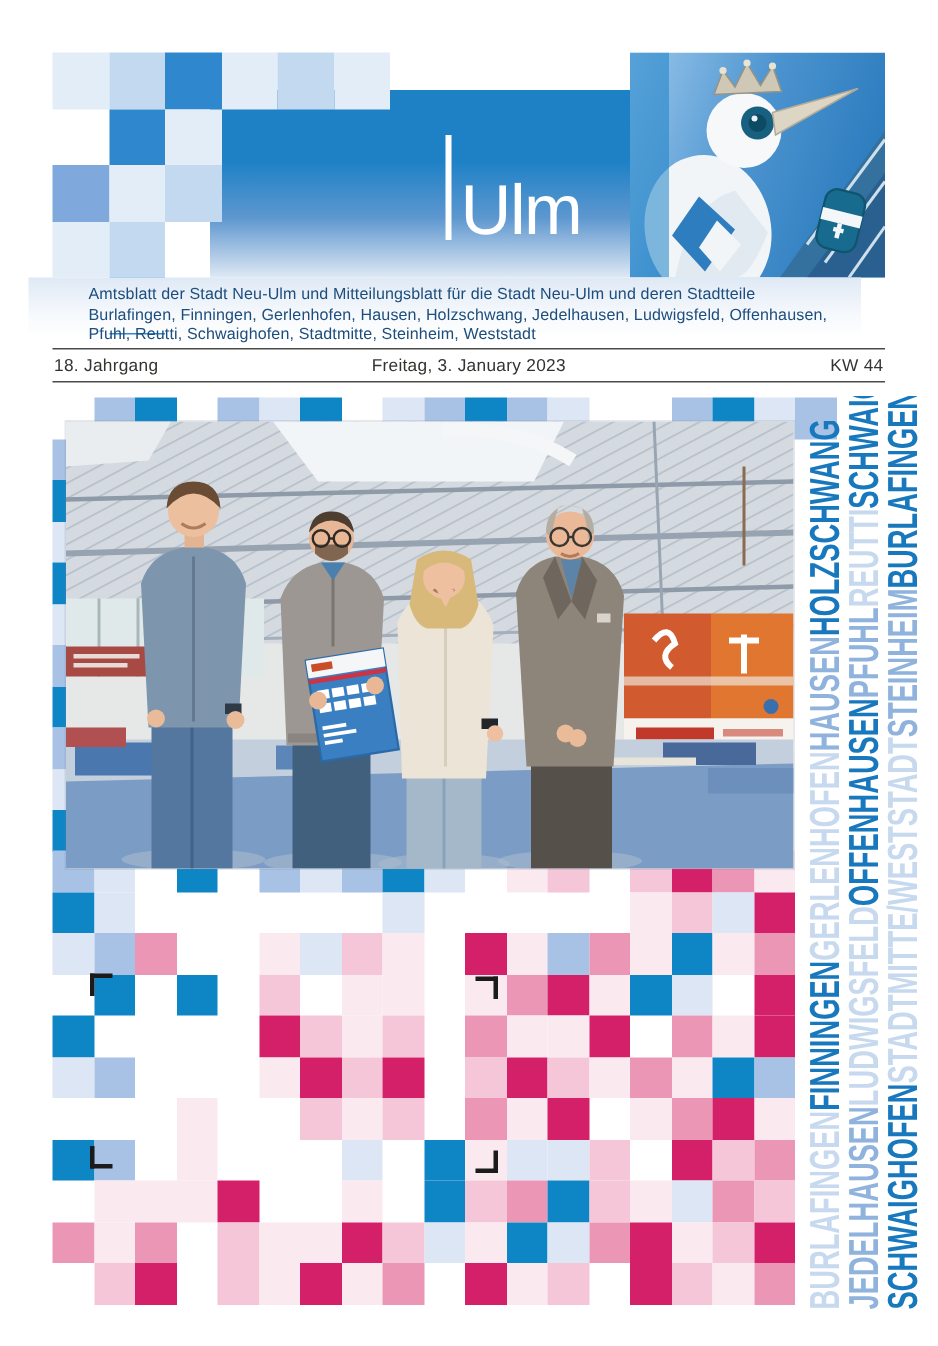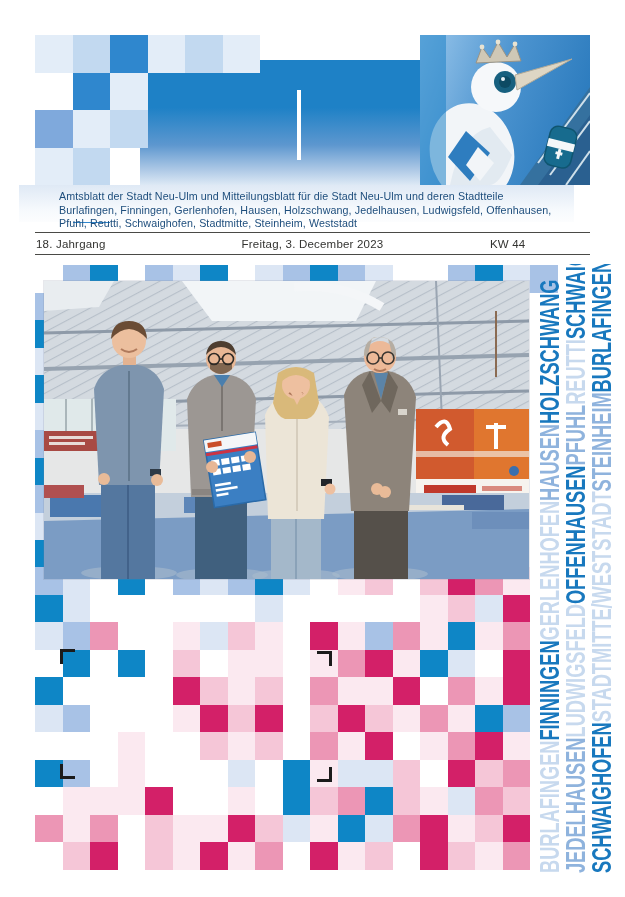--- a/index.html
+++ b/index.html
@@ -19,21 +19,21 @@
   .logo-ulm{position:absolute;left:307px;top:116px;color:#fff;font-size:47px;line-height:47px;
     font-weight:400;letter-spacing:-1px;}
   .header-photo{position:absolute;left:420px;top:35px;width:170px;height:150px;}
 
   
   .dateline{position:absolute;left:35px;top:232px;width:555px;height:21px;
     border-top:1.5px solid #4a4a46;border-bottom:1.5px solid #4a4a46;
     display:flex;align-items:center;font-size:11.5px;color:#333330;letter-spacing:0.2px;}
   .dateline .dl-left{flex:1;text-align:left;padding-left:1px;}
   .dateline .dl-center{flex:1.4;text-align:center;}
-  .dateline .dl-right{flex:1;text-align:center;padding-right:1px;}
+  .dateline .dl-right{flex:1;text-align:right;padding-right:1px;}
 
   
   .grid{position:absolute;}
   .grid i{position:absolute;display:block;}
 
   
   .crop{position:absolute;width:12px;height:12px;}
   .crop.tl{border-top:3px solid #1b1b1b;border-left:3px solid #1b1b1b;}
   .crop.tr{border-top:3px solid #1b1b1b;border-right:3px solid #1b1b1b;}
   .crop.bl{border-bottom:3px solid #1b1b1b;border-left:3px solid #1b1b1b;}
@@ -107,28 +107,29 @@
       <i style="left: 75px; top: 37.5px; width: 37.5px; height: 37.5px; background: rgb(227, 237, 248);"></i>
       <i style="left: 0px; top: 75px; width: 37.5px; height: 37.5px; background: rgb(127, 169, 220);"></i>
       <i style="left: 37.5px; top: 75px; width: 37.5px; height: 37.5px; background: rgb(227, 237, 248);"></i>
       <i style="left: 75px; top: 75px; width: 37.5px; height: 37.5px; background: rgb(194, 217, 240);"></i>
       <i style="left: 0px; top: 112.5px; width: 37.5px; height: 37.5px; background: rgb(227, 237, 248);"></i>
       <i style="left: 37.5px; top: 112.5px; width: 37.5px; height: 37.5px; background: rgb(194, 217, 240);"></i>
       <i style="left: 37.5px; top: 150px; width: 37.5px; height: 37.5px; background: rgb(47, 135, 206);"></i>
     </div>
 
   <div class="logo-bar"></div>
+  <div class="logo-ulm">Ulm</div>
 
   <div class="subtitle-band">
     <p>Amtsblatt der Stadt Neu-Ulm und Mitteilungsblatt für die Stadt Neu-Ulm und deren Stadtteile Burlafingen, Finningen, Gerlenhofen, Hausen, Holzschwang, Jedelhausen, Ludwigsfeld, Offenhausen, Pfuhl, Reutti, Schwaighofen, Stadtmitte, Steinheim, Weststadt</p>
   </div>
 
   <div class="dateline">
     <span class="dl-left">18. Jahrgang</span>
-    <span class="dl-center">Freitag, 3. December 2023</span>
+    <span class="dl-center">Freitag, 3. January 2023</span>
     <span class="dl-right">KW 44</span>
   </div>
 
   <div class="grid" id="top-strip" style="left:35px;top:265px;width:550px;height:28px;">
       <i style="left: 27.5px; top: 0px; width: 27.5px; height: 27.5px; background: rgb(168, 194, 230);"></i>
       <i style="left: 55px; top: 0px; width: 27.5px; height: 27.5px; background: rgb(14, 134, 198);"></i>
       <i style="left: 110px; top: 0px; width: 27.5px; height: 27.5px; background: rgb(168, 194, 230);"></i>
       <i style="left: 137.5px; top: 0px; width: 27.5px; height: 27.5px; background: rgb(220, 230, 244);"></i>
       <i style="left: 165px; top: 0px; width: 27.5px; height: 27.5px; background: rgb(14, 134, 198);"></i>
       <i style="left: 220px; top: 0px; width: 27.5px; height: 27.5px; background: rgb(220, 230, 244);"></i>

